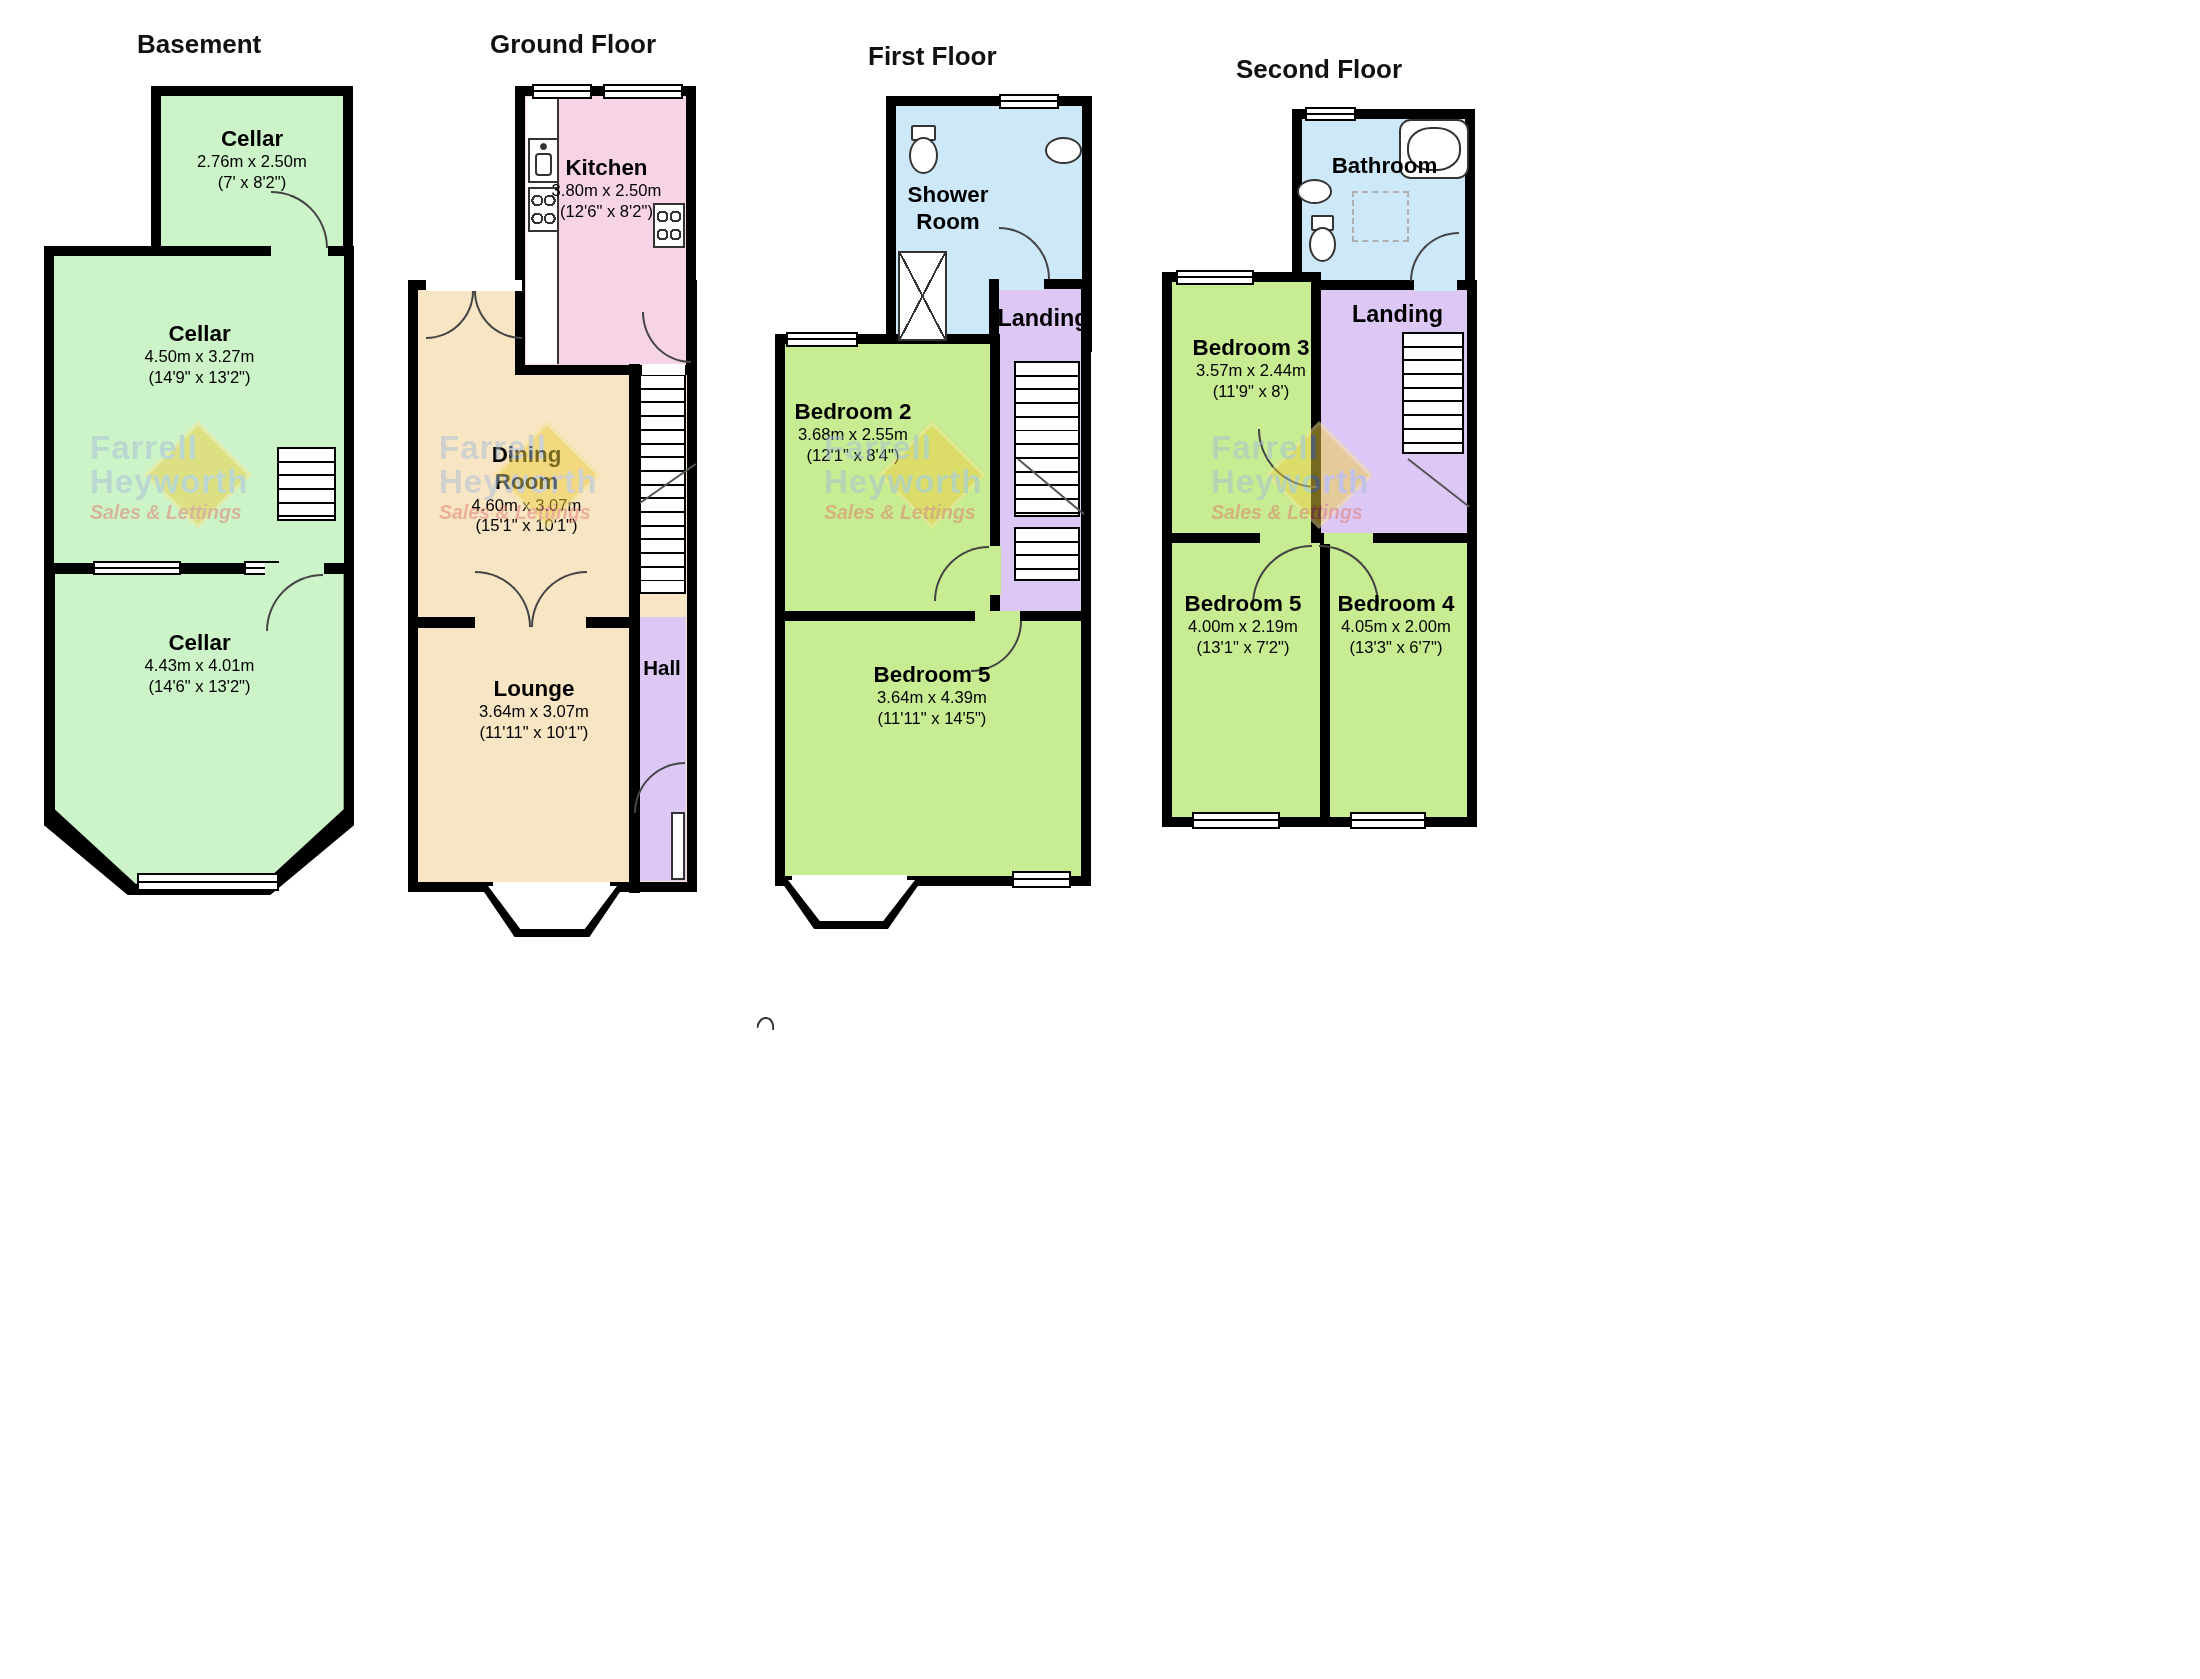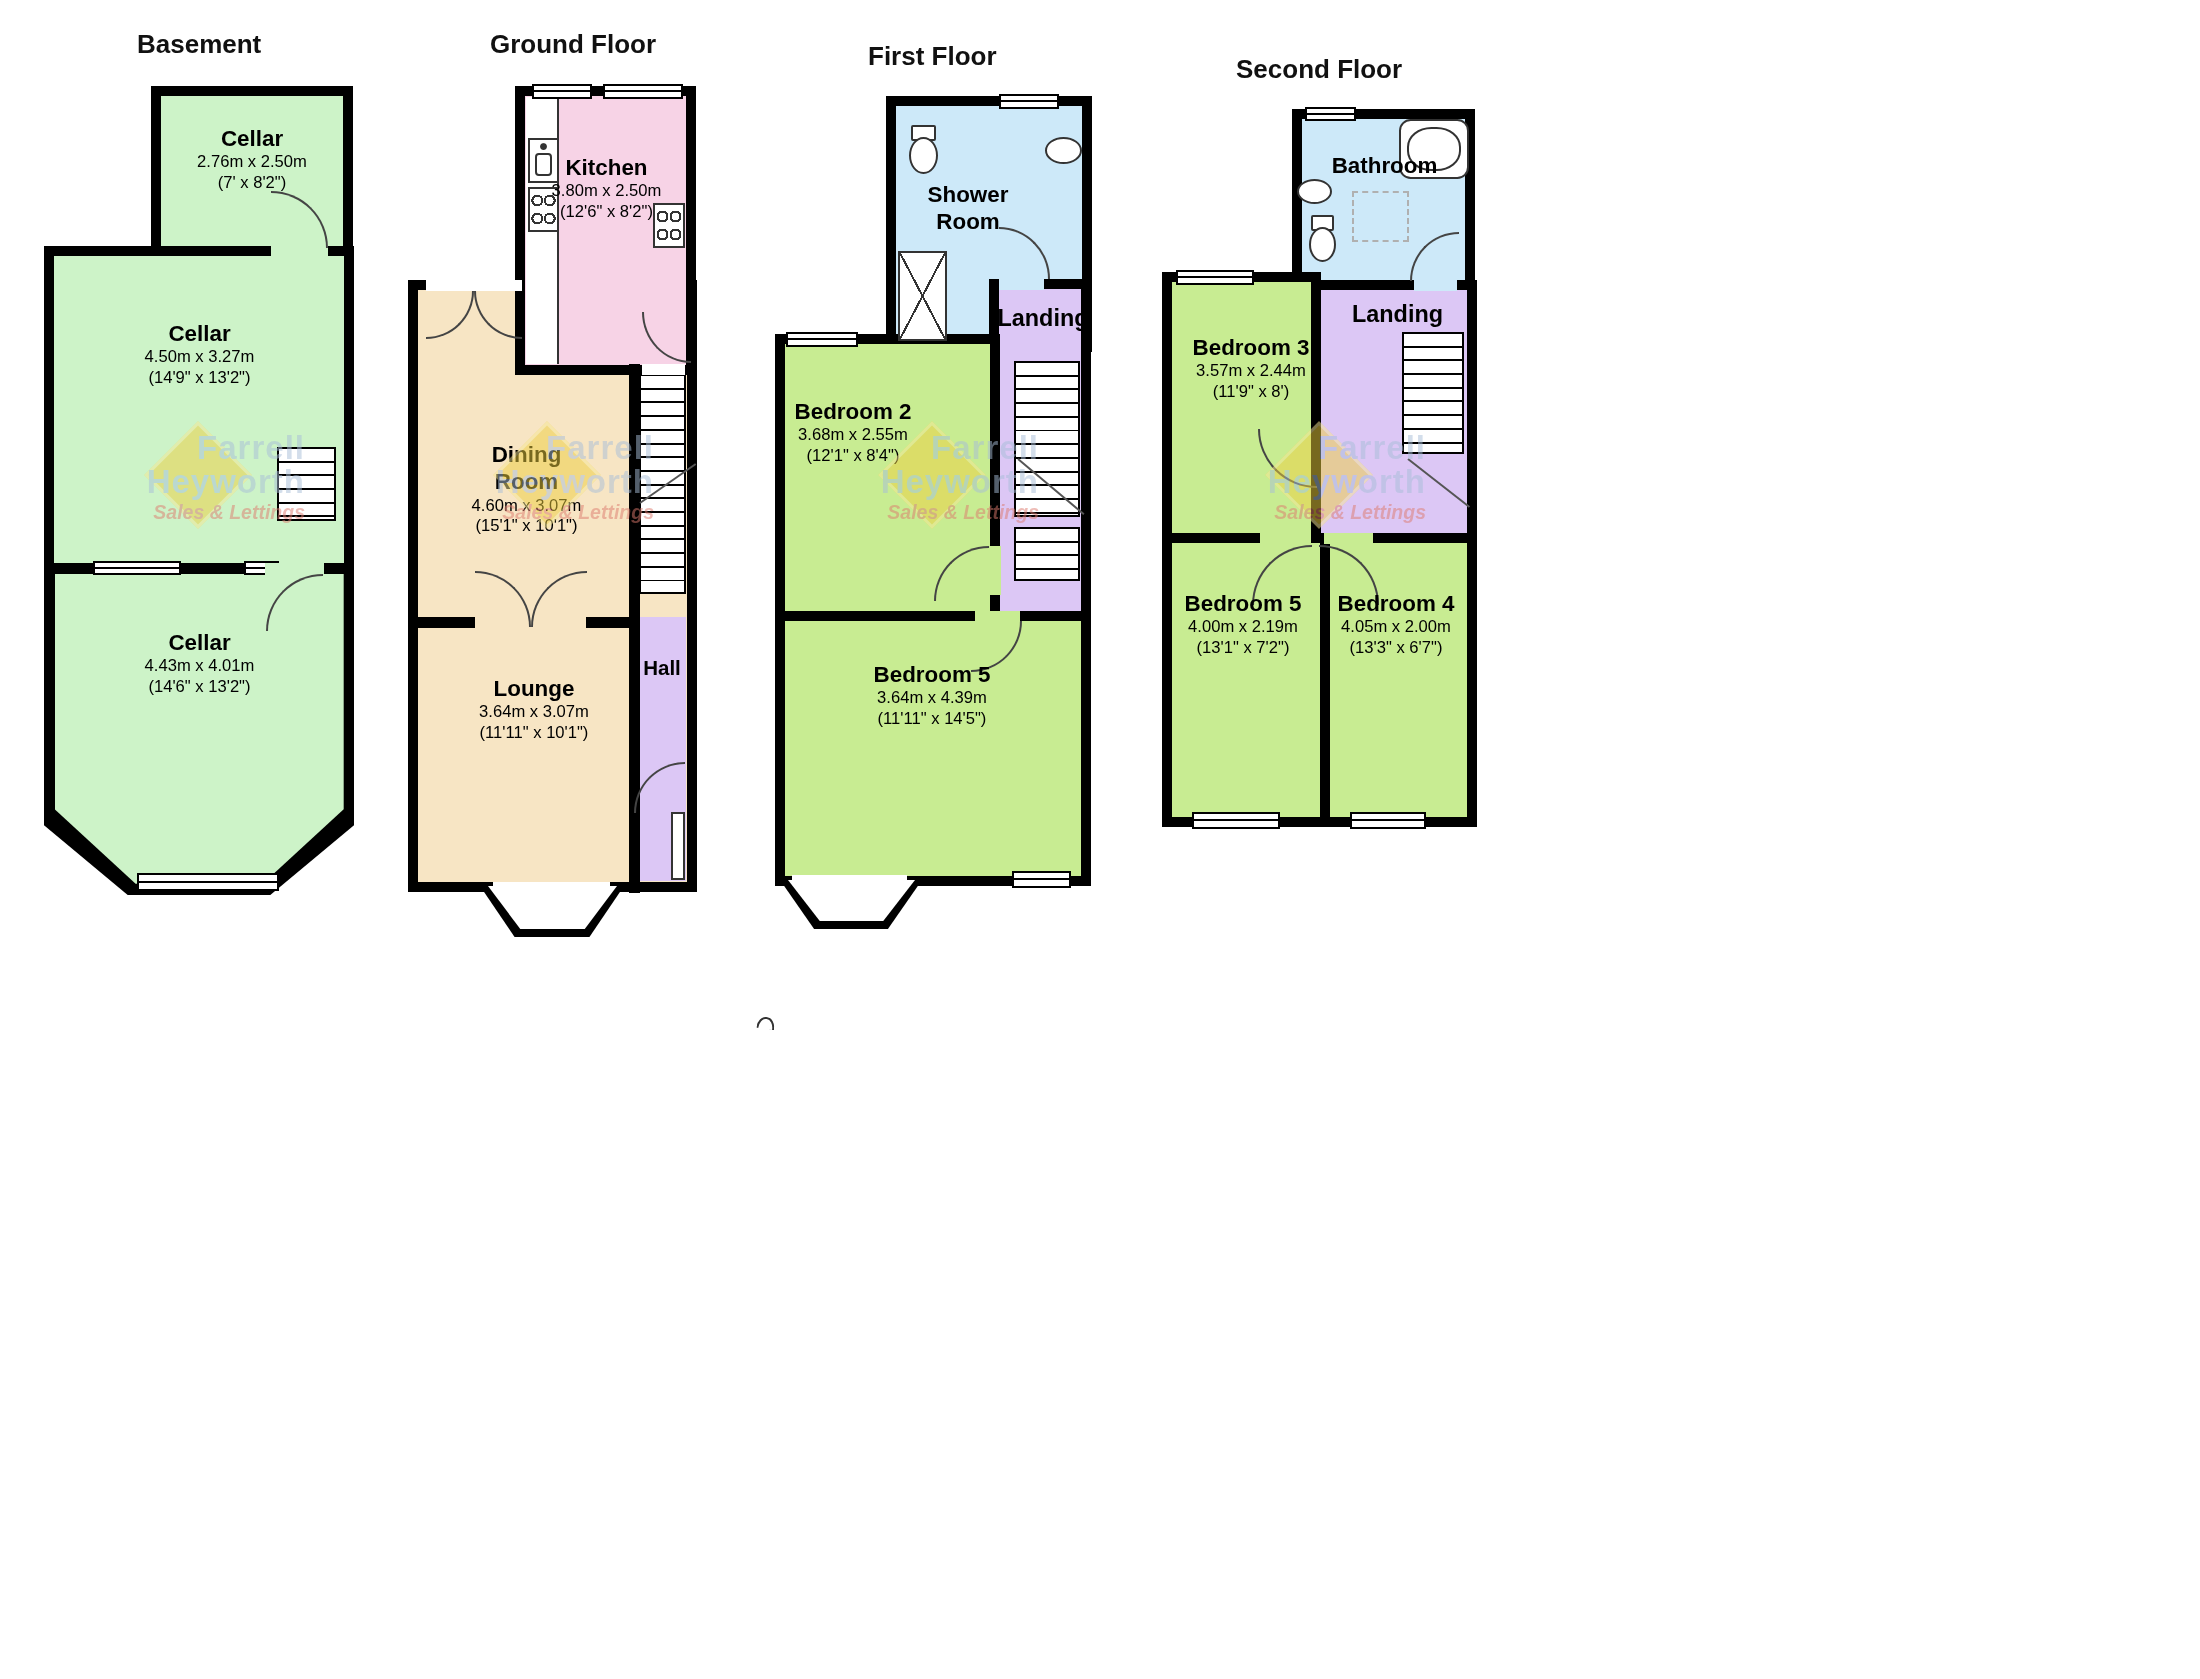--- a/index.html
+++ b/index.html
@@ -36,21 +36,21 @@
   .tub::after{content:"";position:absolute;inset:5.9px;border:2px solid #333;border-radius:45%}
   .appliance{position:absolute;background:#fff;border:2px solid #333}
   .burners4{background-image:
       radial-gradient(circle at 27% 28%,transparent 3.9px,#333 3.9px 5.9px,transparent 5.9px),
       radial-gradient(circle at 73% 28%,transparent 3.9px,#333 3.9px 5.9px,transparent 5.9px),
       radial-gradient(circle at 27% 72%,transparent 3.9px,#333 3.9px 5.9px,transparent 5.9px),
       radial-gradient(circle at 73% 72%,transparent 3.9px,#333 3.9px 5.9px,transparent 5.9px)}
   .sinkunit{background-image:radial-gradient(circle at 50% 16%,#333 2.9px,transparent 3.9px)}
   .sinkunit::after{content:"";position:absolute;left:4.9px;top:12.7px;right:4.9px;bottom:4.9px;border:2px solid #333;border-radius:3.9px;background:#fff}
   .dashed{position:absolute;border:2px dashed #b0b0b0}
-  .watermark{position:absolute;width:215px;opacity:.5;text-align:right;pointer-events:none}
+  .watermark{position:absolute;width:215px;opacity:.5;text-align:left;pointer-events:none}
   .wm-diamond{position:absolute;left:50%;top:5.9px;width:76px;height:76px;transform:translateX(-50%) rotate(45deg);background:var(--wm_diamond);border:3.9px solid #f6e795}
   .wm-text{position:relative}
   .wm-line{font-size:33px;font-weight:bold;color:var(--wm_text);line-height:1.02;letter-spacing:1px}
   .wm-sub{font-size:19.5px;font-weight:bold;font-style:italic;color:var(--wm_sub);margin-top:2.9px}
   .stray{position:absolute;width:17.6px;height:11.7px;border:2px solid #333;border-bottom:none;border-radius:50% 50% 0 0/100% 100% 0 0;transform:rotate(8deg)}
 </style>
 </head>
 <body>
 
 <div>
@@ -191,21 +191,21 @@
   <div class="arc br" style="left:971px;top:621px;width:51px;height:51px"></div>
 
   <div class="stairs" style="left:1014px;top:361px;width:66px;height:156px"></div>
   <div class="stairs" style="left:1014px;top:527px;width:66px;height:54px"></div>
   <div class="rail" style="left:1018px;top:458px;width:86px;transform:rotate(40deg)"></div>
 
   <div class="gap" style="left:792px;top:875px;width:115px;height:10.7px;background:#fff"></div>
   <div class="abs" style="left:780px;top:880px;width:142px;height:49px;background:var(--wall);clip-path:polygon(0 0,100% 0,76% 100%,24% 100%)"></div>
   <div class="abs" style="left:788px;top:880px;width:127px;height:41px;background:#fff;clip-path:polygon(0 0,100% 0,75% 100%,25% 100%)"></div>
 
-  <div class="label" style="left:902px;top:181px;width:132px">
+  <div class="label" style="left:882px;top:181px;width:132px">
     <div class="name narrow">Shower Room</div>
   </div>
   <div class="label" style="left:995px;top:304px;width:96px">
     <div class="name" style="font-size:23.4px">Landing</div>
   </div>
   <div class="label" style="left:770px;top:398px;width:166px">
     <div class="name">Bedroom 2</div>
     <div class="dims">3.68m x 2.55m</div>
     <div class="dims">(12'1" x 8'4")</div>
   </div>

